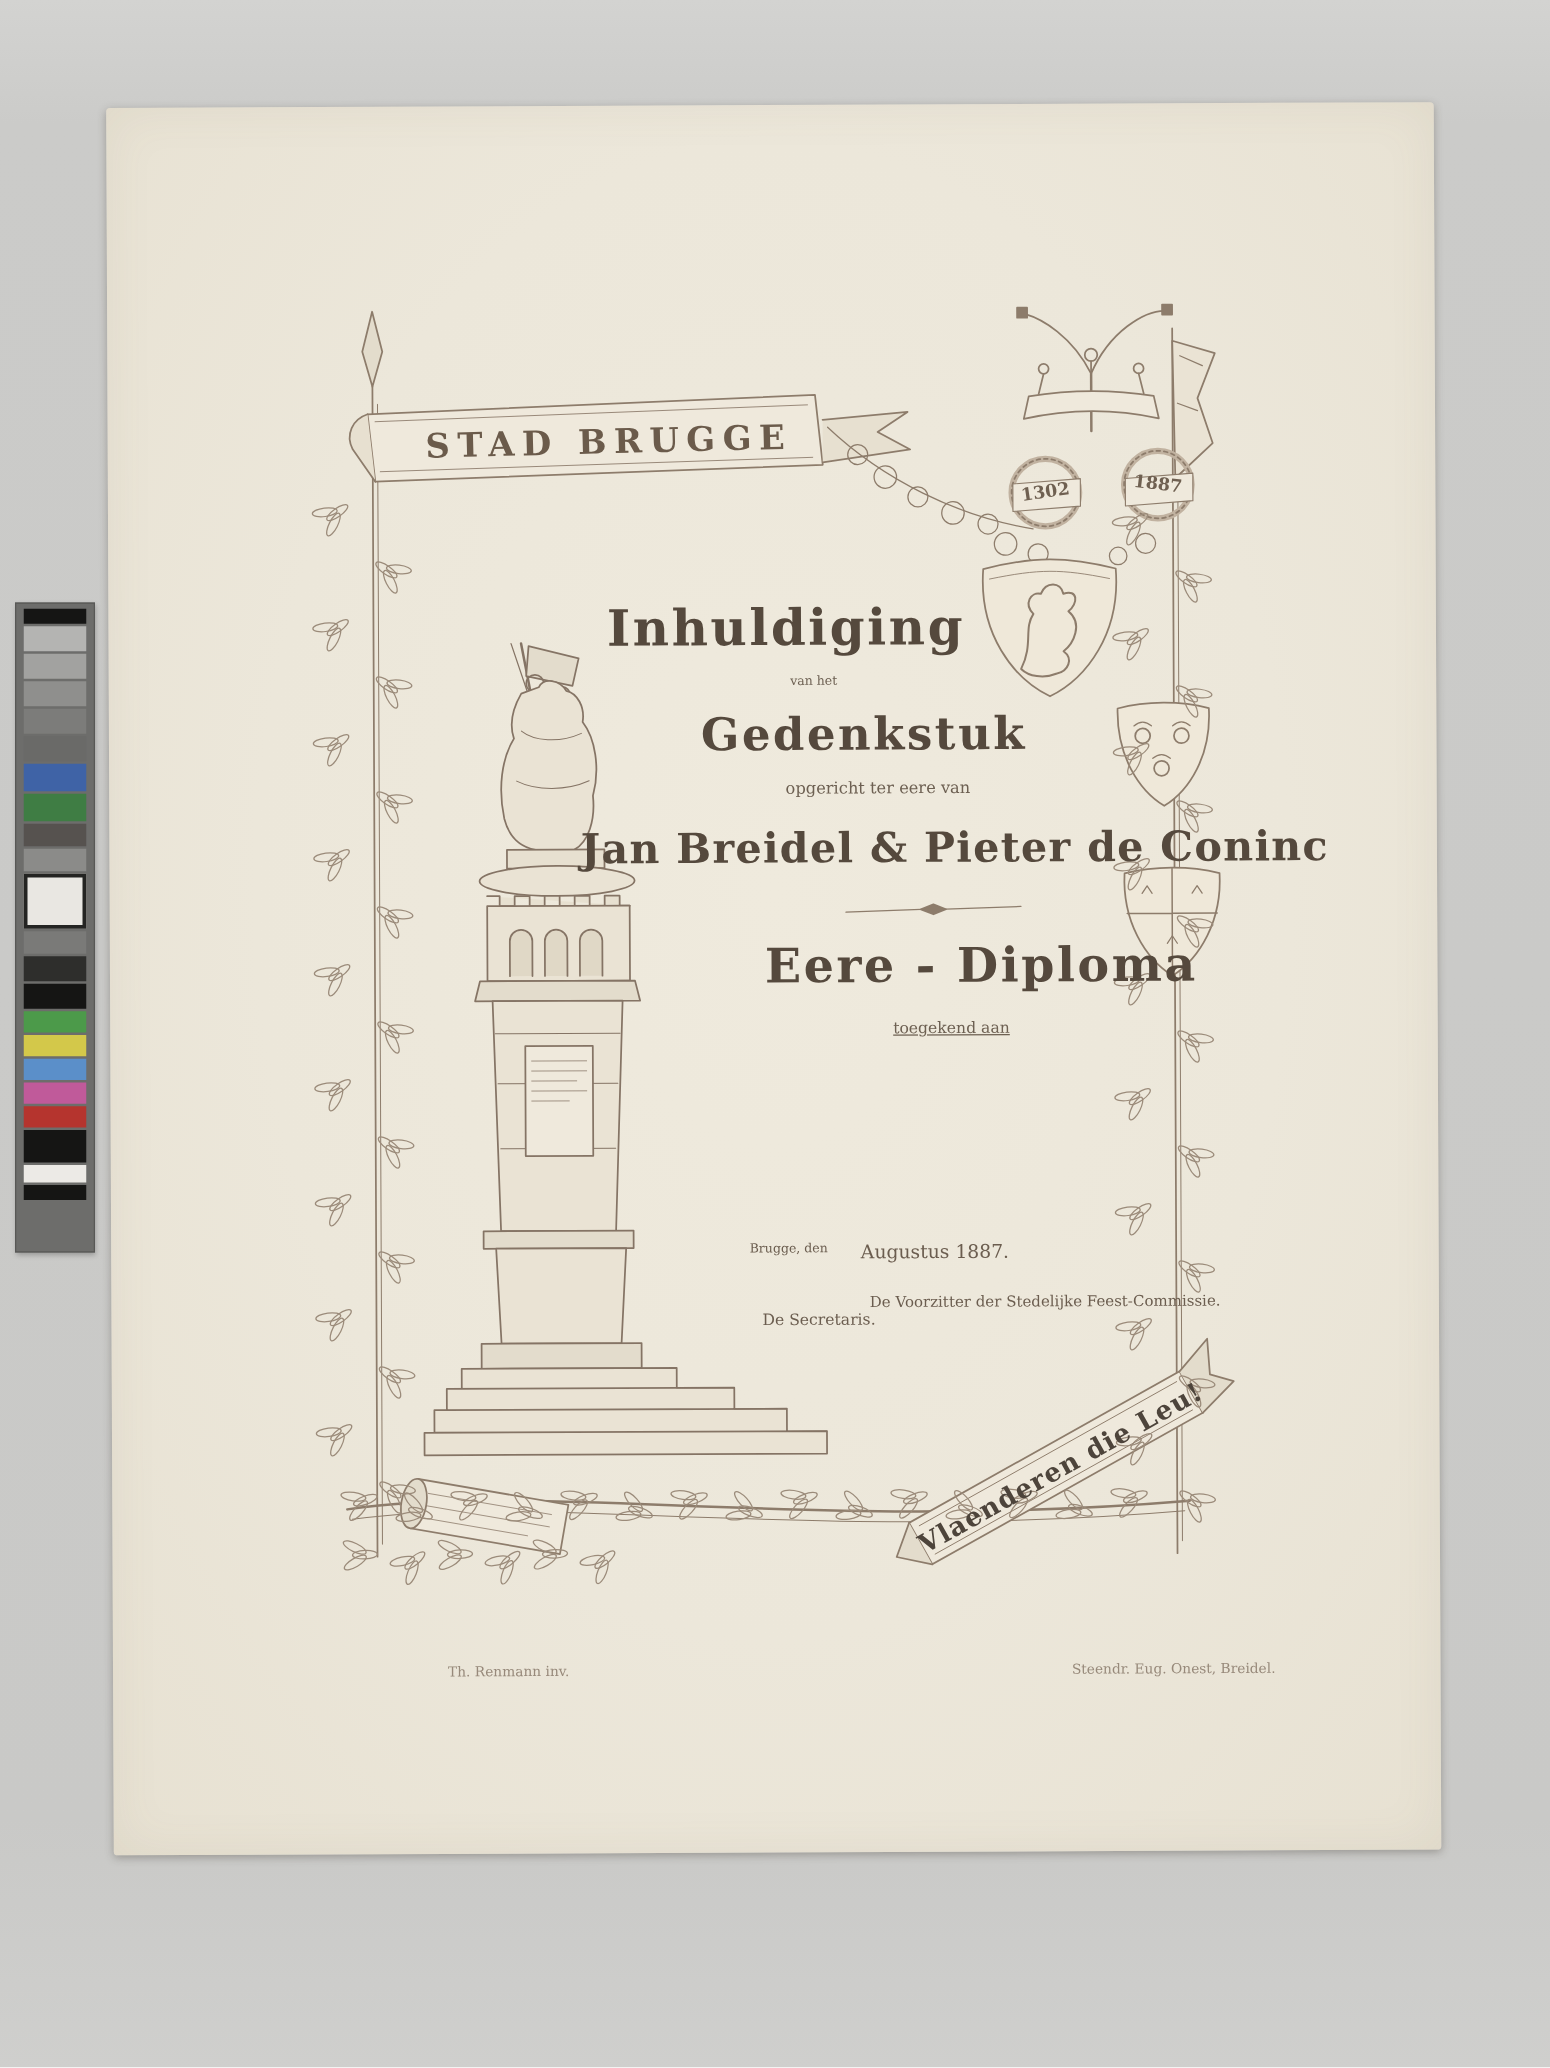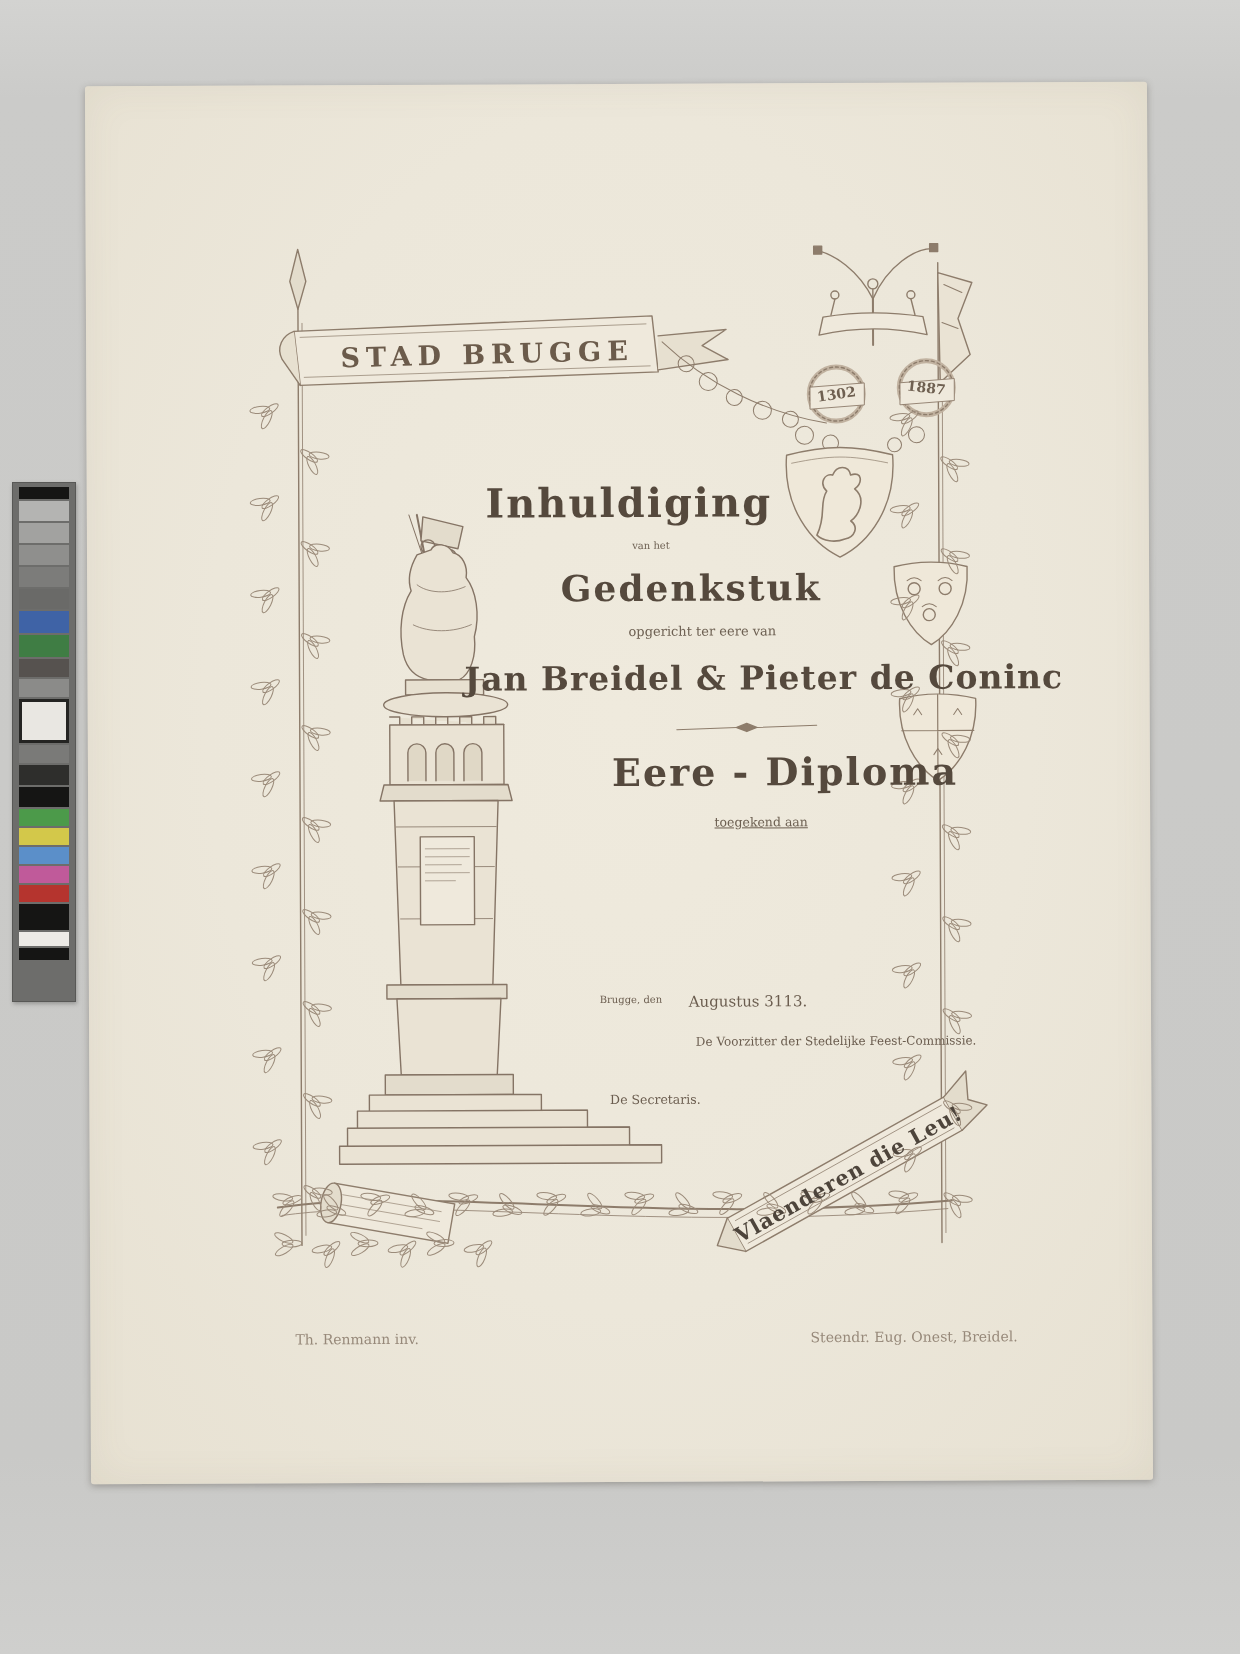--- a/index.html
+++ b/index.html
@@ -29,24 +29,24 @@
   .l-inhuldiging{left:392px;top:395px;width:300px;font-size:40px;line-height:48px;letter-spacing:2px;}
   .l-vanhet{left:504px;top:456px;width:120px;font-size:10px;color:#6d6052;}
   .l-gedenkstuk{left:454px;top:478px;width:300px;font-size:36px;line-height:52px;letter-spacing:2px;}
   .l-opgericht{left:495px;top:540px;width:240px;font-size:13px;color:#6d6052;}
   .l-names{left:377px;top:570px;width:480px;font-size:33px;line-height:50px;letter-spacing:1px;}
   .l-diploma{left:524px;top:664px;width:300px;font-size:38px;line-height:50px;letter-spacing:2px;}
   .l-toegekend{left:593px;top:731px;width:160px;font-size:12.5px;color:#6d6052;text-decoration:underline;}
   .l-city{left:482px;top:910px;width:120px;font-size:10px;color:#6b5d4f;}
   .l-monthyear{left:589px;top:909px;width:140px;font-size:15px;color:#6b5d4f;}
   .l-president{left:597px;top:951px;width:300px;font-size:12px;color:#6b5d4f;}
-  .l-secretary{left:506px;top:1008px;width:120px;font-size:12.5px;color:#6b5d4f;}
+  .l-secretary{left:506px;top:964px;width:120px;font-size:12.5px;color:#6b5d4f;}
   .banner-bottom-text{left:631px;top:1075px;width:250px;height:36px;line-height:36px;
     font-size:21px;font-weight:700;letter-spacing:1px;color:#4d443b;transform:rotate(-29deg);}
-  .credit{font-size:14px;color:#97897a;text-align:left;}
+  .credit{font-size:11px;color:#97897a;text-align:right;}
   .credit-artist{left:205px;top:1246px;width:160px;}
   .credit-printer{left:720px;top:1246px;width:210px;}
 </style>
 </head>
 <body>
 
 <div id="stage">
 
   <div id="calstrip">
       <div class="patch" style="background: rgb(21, 21, 20); height: 12px;"></div>
@@ -500,21 +500,21 @@
 
     <div class="t frak l-inhuldiging">Inhuldiging</div>
     <div class="t l-vanhet">van het</div>
     <div class="t frak l-gedenkstuk">Gedenkstuk</div>
     <div class="t l-opgericht">opgericht ter eere van</div>
     <div class="t frak l-names">Jan Breidel &amp; Pieter de Coninc</div>
     <div class="t frak l-diploma">Eere - Diploma</div>
     <div class="t l-toegekend">toegekend aan</div>
 
     <div class="t l-city">Brugge, den</div>
-    <div class="t l-monthyear">Augustus 3113.</div>
+    <div class="t l-monthyear">Augustus 1887.</div>
 
     <div class="t l-president">De Voorzitter der Stedelijke Feest-Commissie.</div>
     <div class="t l-secretary">De Secretaris.</div>
 
     <div class="t banner-bottom-text">Vlaenderen die Leu!</div>
 
     <div class="t credit credit-artist">Th. Renmann inv.</div>
     <div class="t credit credit-printer">Steendr. Eug. Onest, Breidel.</div>
   </div>
 </div>

